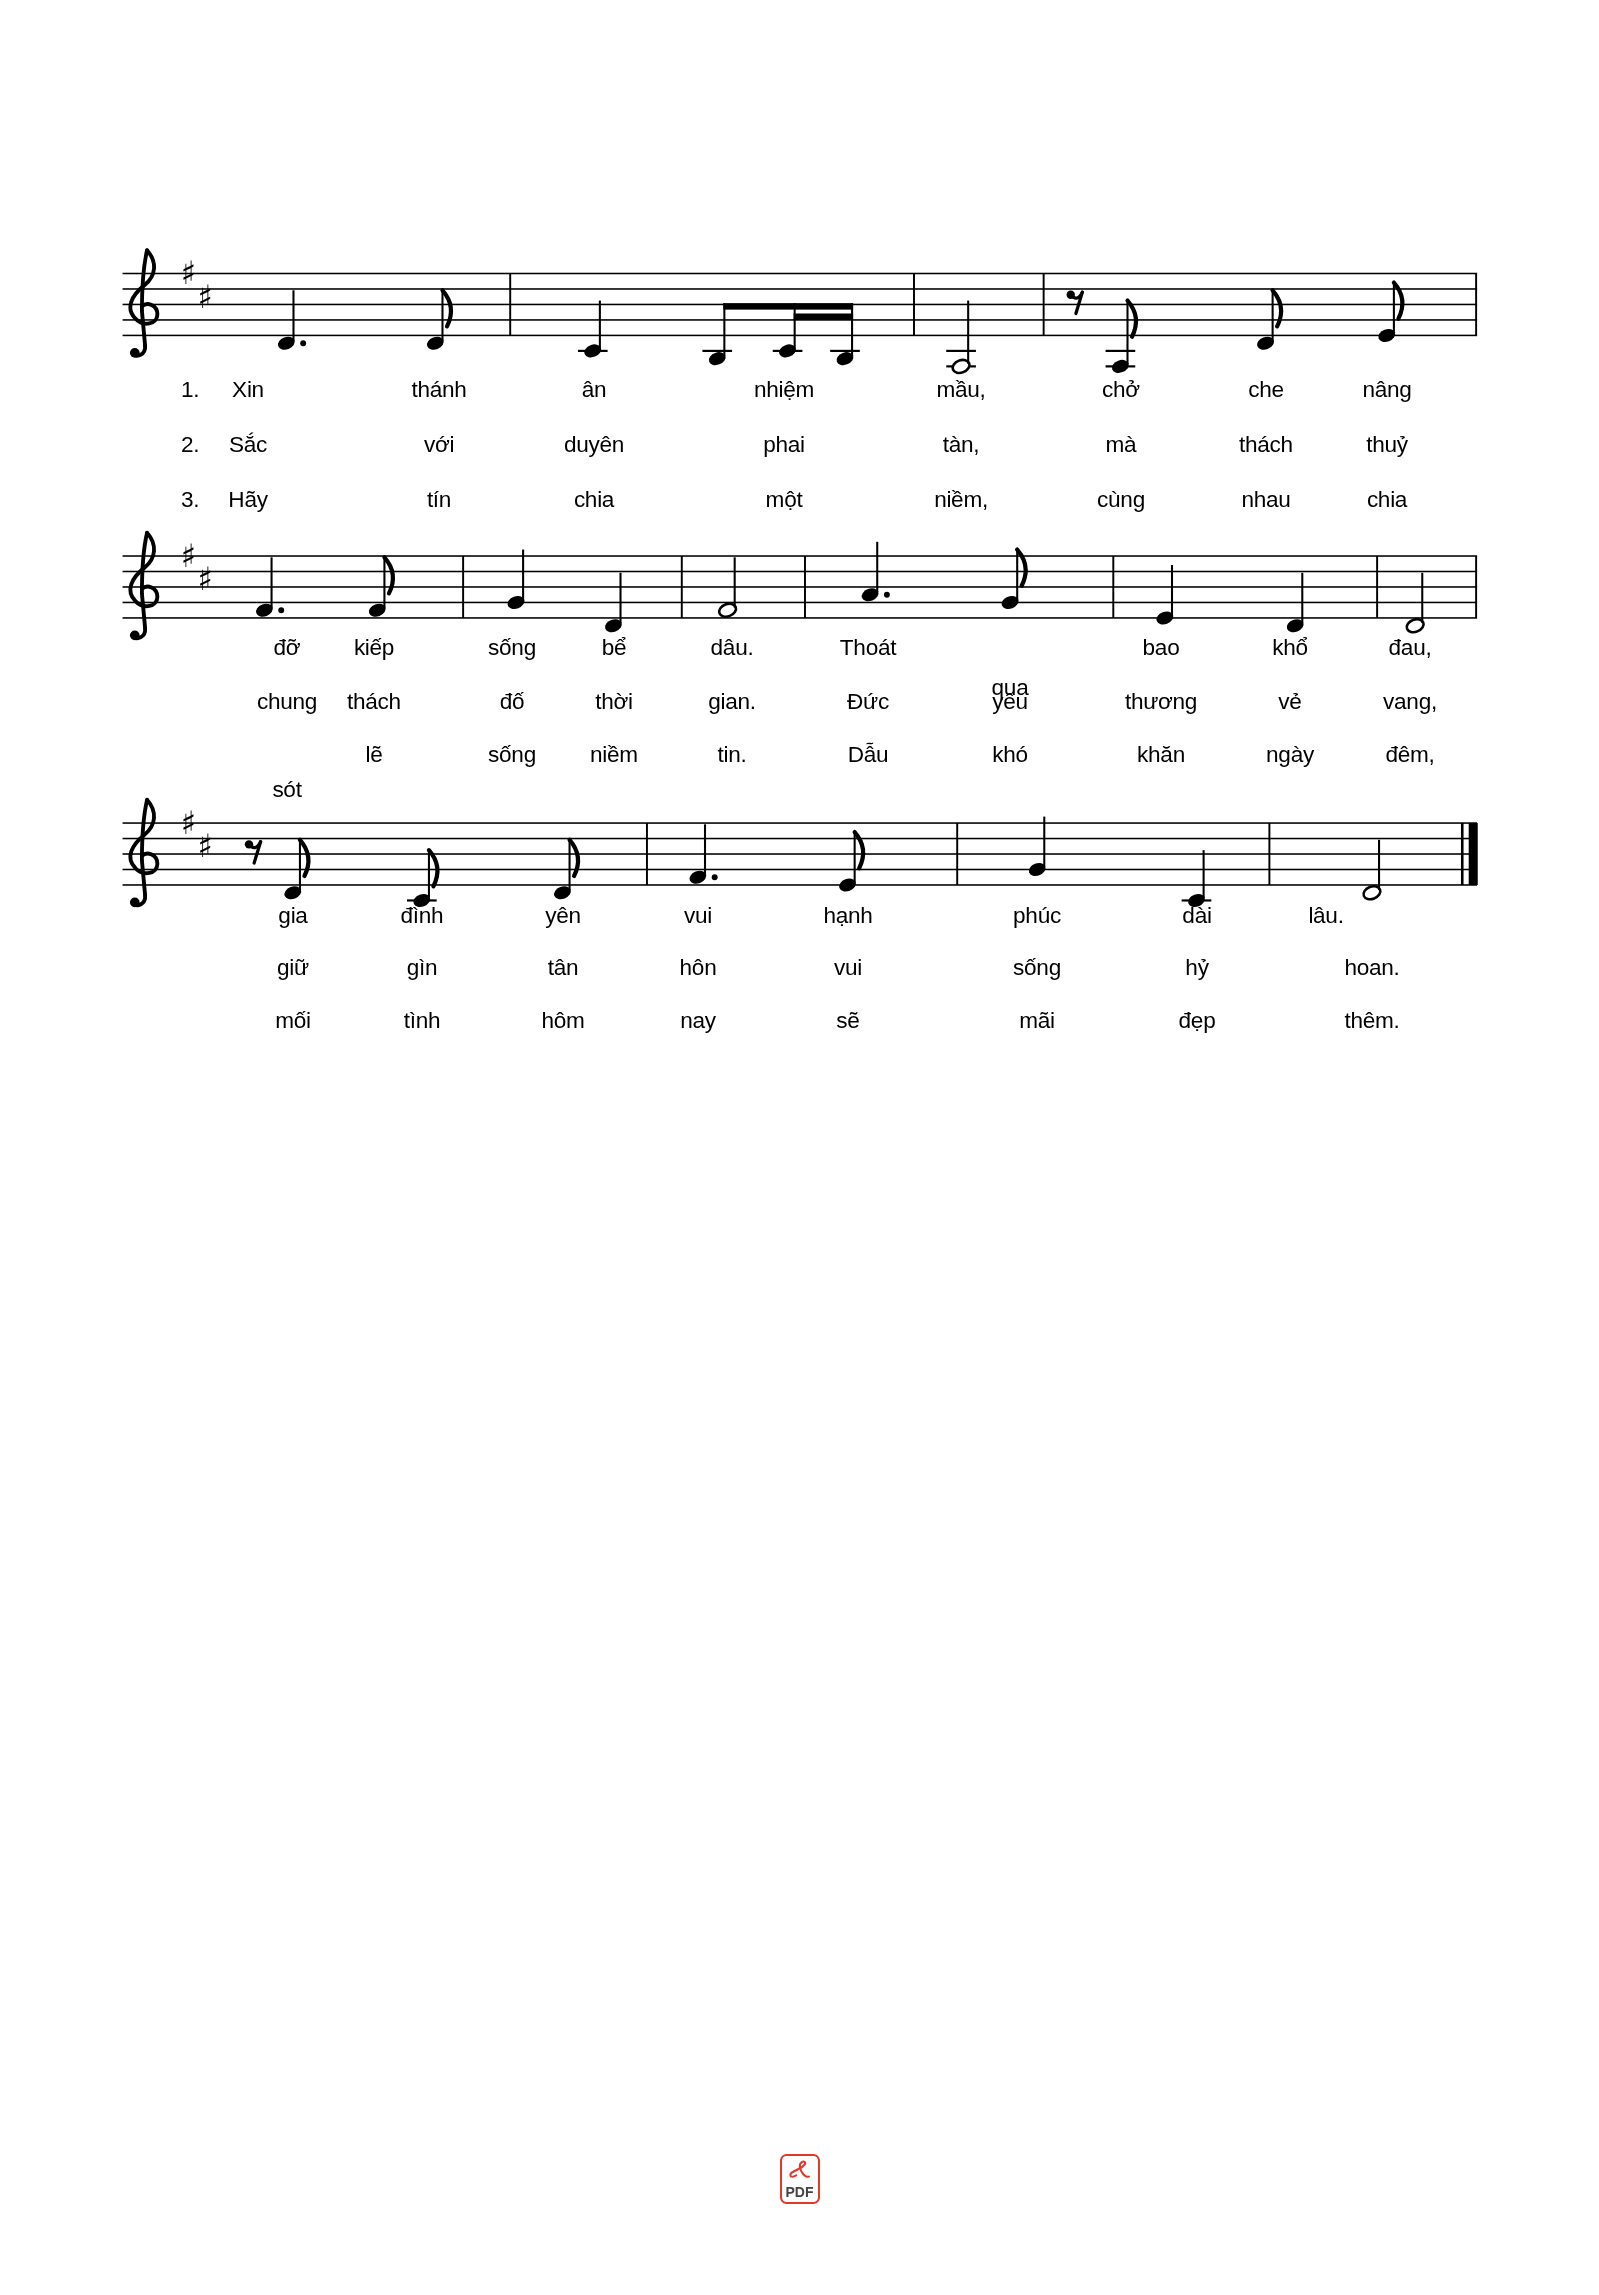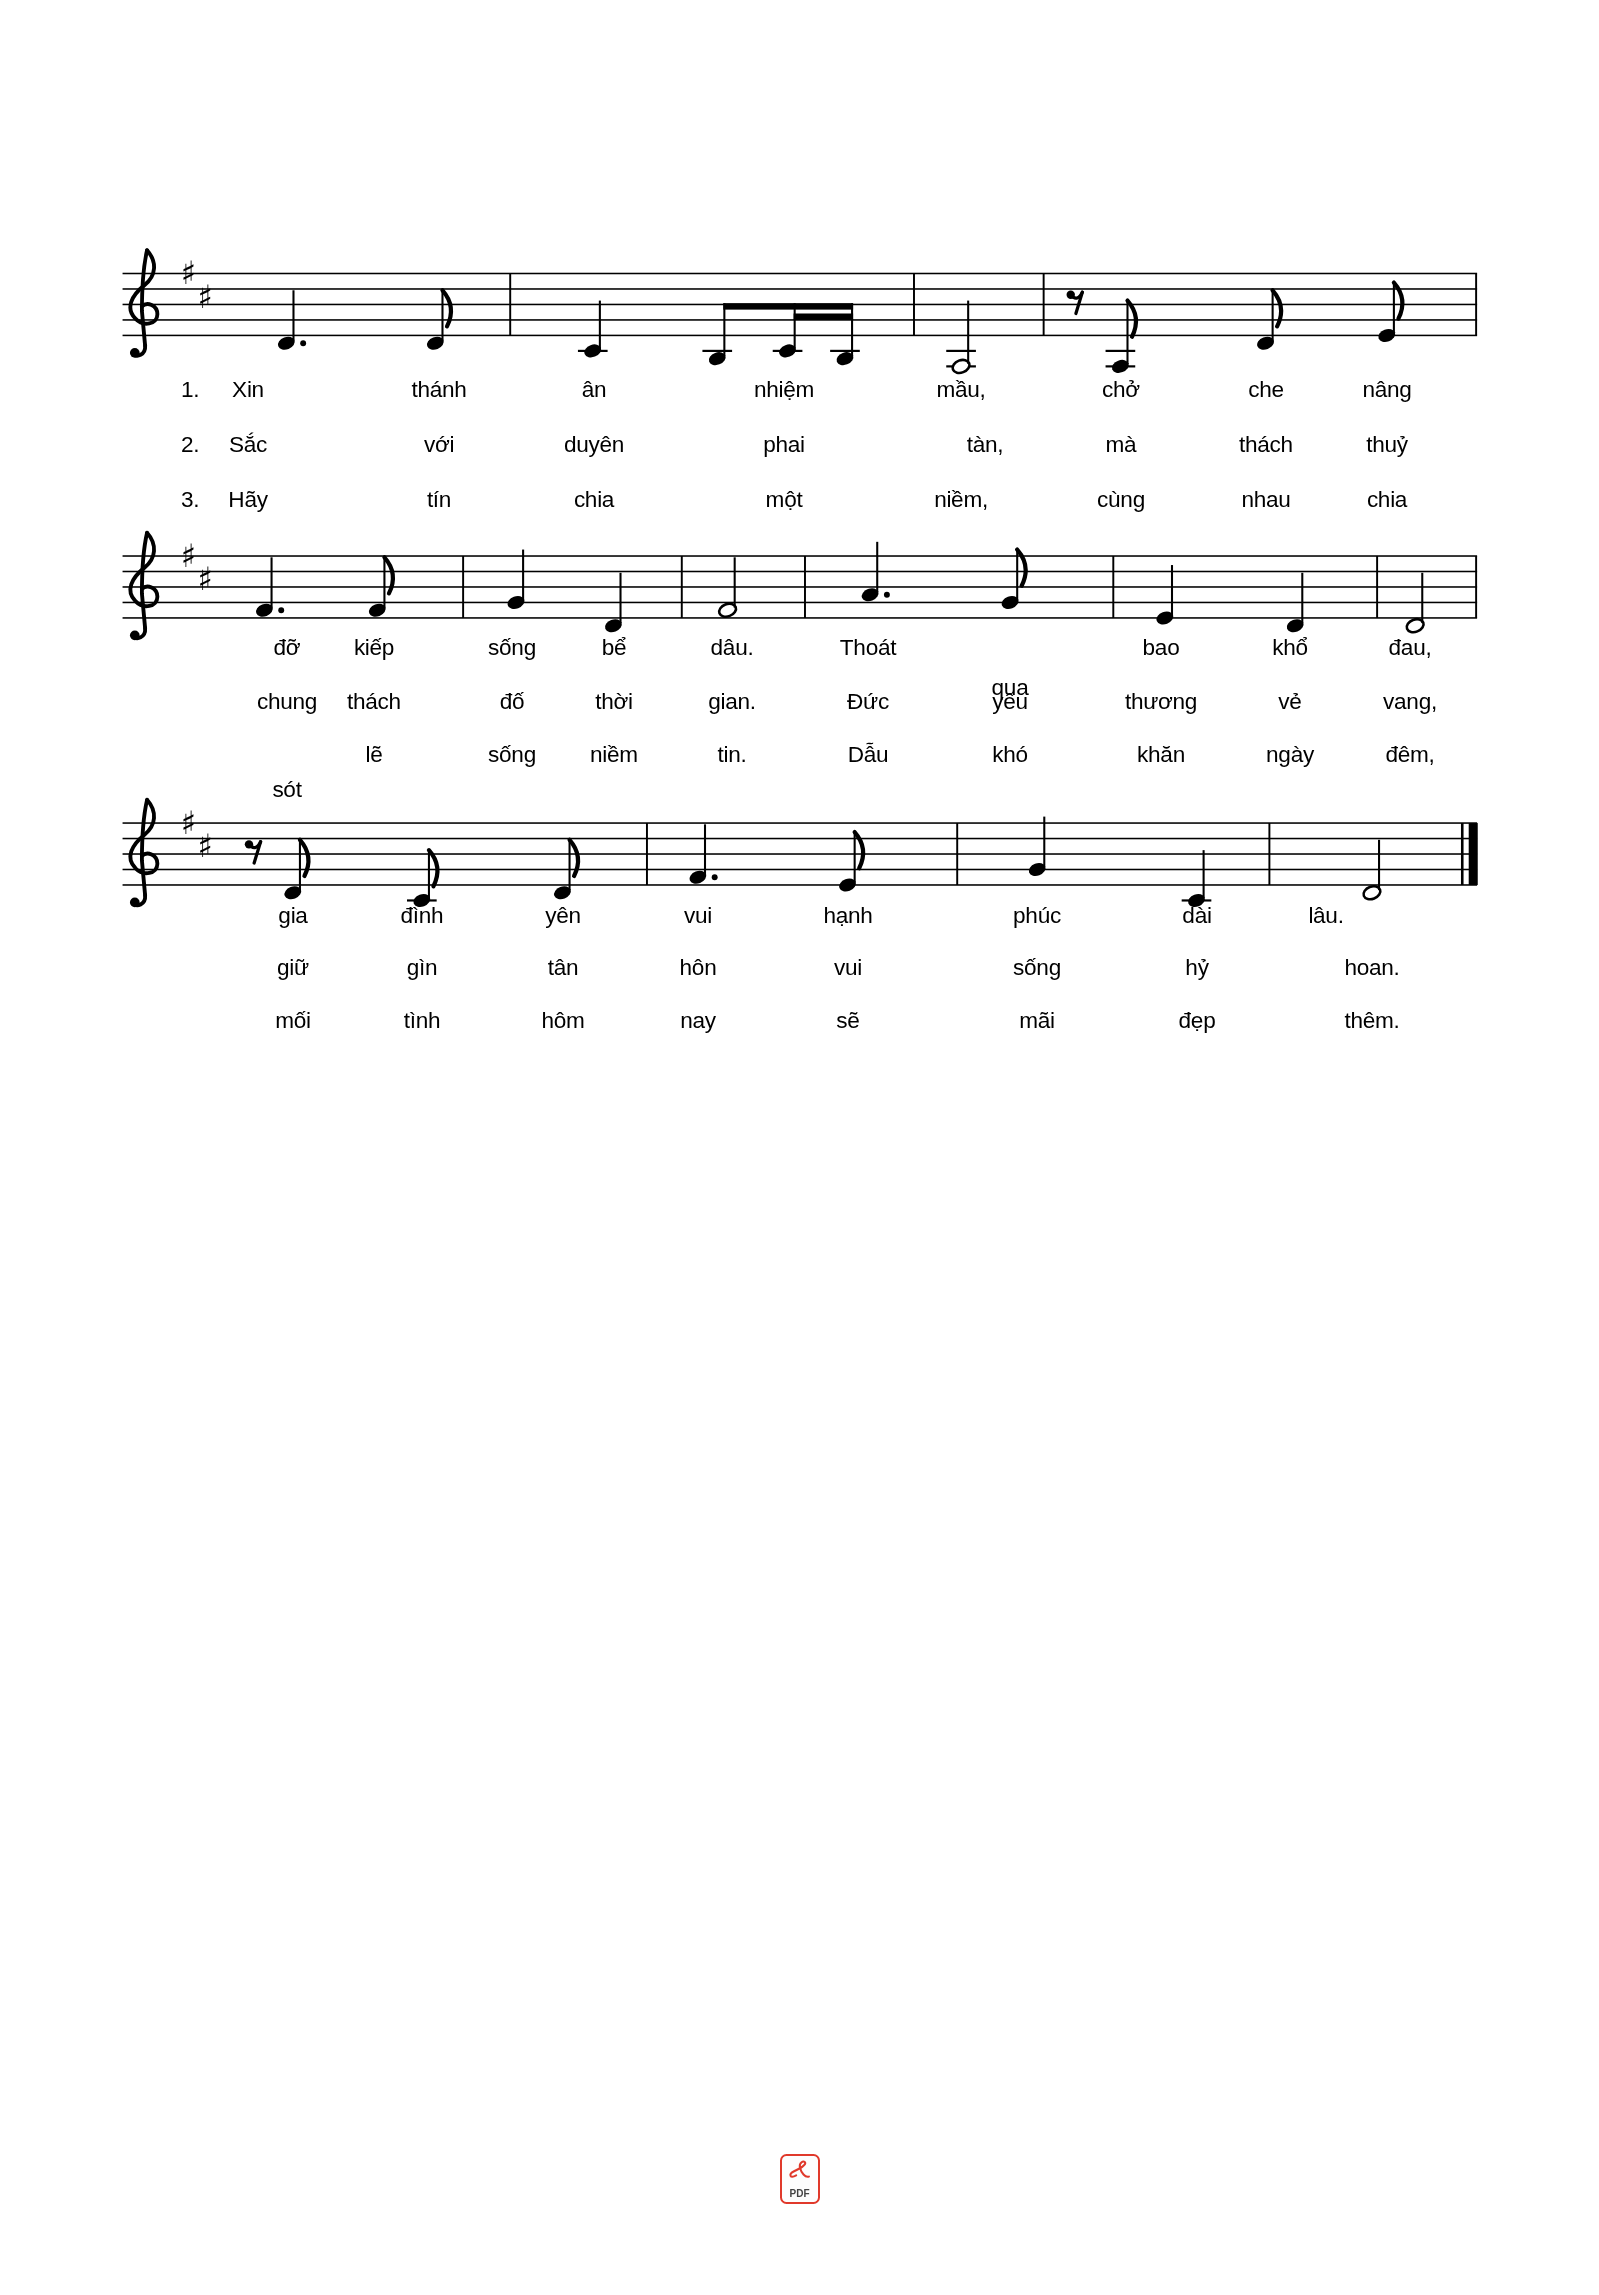--- a/index.html
+++ b/index.html
@@ -5,21 +5,21 @@
   html,body{margin:0;padding:0;background:#888;}
   #page{position:relative;width:1599px;height:2295px;background:#ffffff;overflow:hidden;
         font-family:"Liberation Sans", sans-serif;}
   #notation{position:absolute;left:0;top:0;}
   #lyrics span{position:absolute;transform:translate(-50%,-50%);white-space:nowrap;
         font-size:22.6px;color:#000;letter-spacing:-0.3px;}
   .footer{position:absolute;left:0;top:2154px;width:100%;display:flex;
         justify-content:center;align-items:center;gap:14px;}
   .pdf-icon{position:relative;width:36px;height:46px;border:2.6px solid #e0392b;border-radius:6.5px;
         background:#fdfdfd;display:flex;flex-direction:column;align-items:center;justify-content:flex-end;}
-  .pdf-icon .pdf-label{font-size:10px;font-weight:bold;color:#444;margin-bottom:2.6px;line-height:1;}
+  .pdf-icon .pdf-label{font-size:14px;font-weight:bold;color:#444;margin-bottom:2.6px;line-height:1;}
   .pdf-icon svg{position:absolute;top:3.9px;left:5.2px;}
   .footer-text{font-family:"Liberation Serif", serif;font-size:26.5px;color:#111;}
 </style>
 </head>
 <body>
 
 <div id="page">
 
   <svg id="notation" width="1599" height="2295" viewBox="0 0 2479 3558">
       <g fill="#000">
@@ -174,21 +174,21 @@
       <span style="left: 784px; top: 390px;">nhiệm</span>
       <span style="left: 961px; top: 390px;">mầu,</span>
       <span style="left: 1121px; top: 390px;">chở</span>
       <span style="left: 1266px; top: 390px;">che</span>
       <span style="left: 1387px; top: 390px;">nâng</span>
       <span style="left: 190px; top: 445px;">2.</span>
       <span style="left: 248px; top: 445px;">Sắc</span>
       <span style="left: 439px; top: 445px;">với</span>
       <span style="left: 594px; top: 445px;">duyên</span>
       <span style="left: 784px; top: 445px;">phai</span>
-      <span style="left: 961px; top: 445px; margin-left: 24px;">tàn,</span>
+      <span style="left: 961px; top: 445px;">tàn,</span>
       <span style="left: 1121px; top: 445px;">mà</span>
       <span style="left: 1266px; top: 445px;">thách</span>
       <span style="left: 1387px; top: 445px;">thuỷ</span>
       <span style="left: 190px; top: 500px;">3.</span>
       <span style="left: 248px; top: 500px;">Hãy</span>
       <span style="left: 439px; top: 500px;">tín</span>
       <span style="left: 594px; top: 500px;">chia</span>
       <span style="left: 784px; top: 500px;">một</span>
       <span style="left: 961px; top: 500px;">niềm,</span>
       <span style="left: 1121px; top: 500px;">cùng</span>

